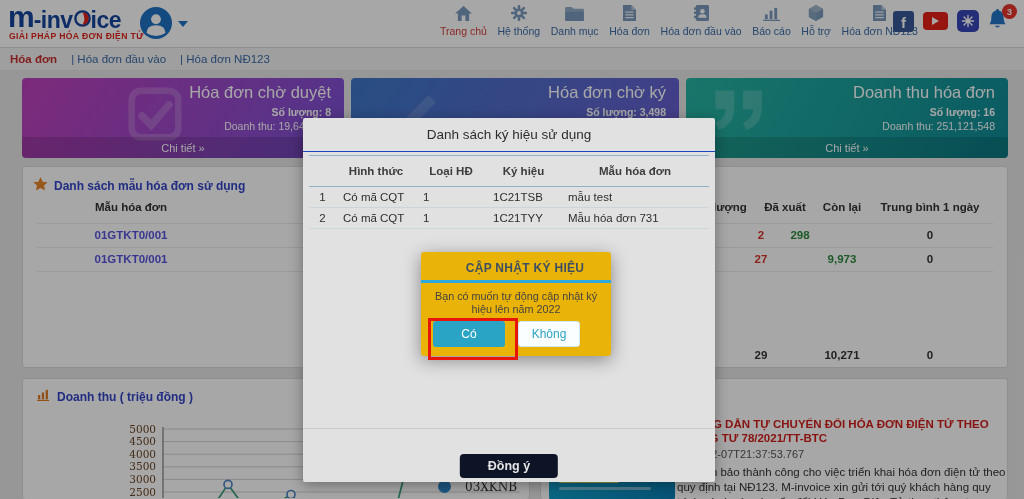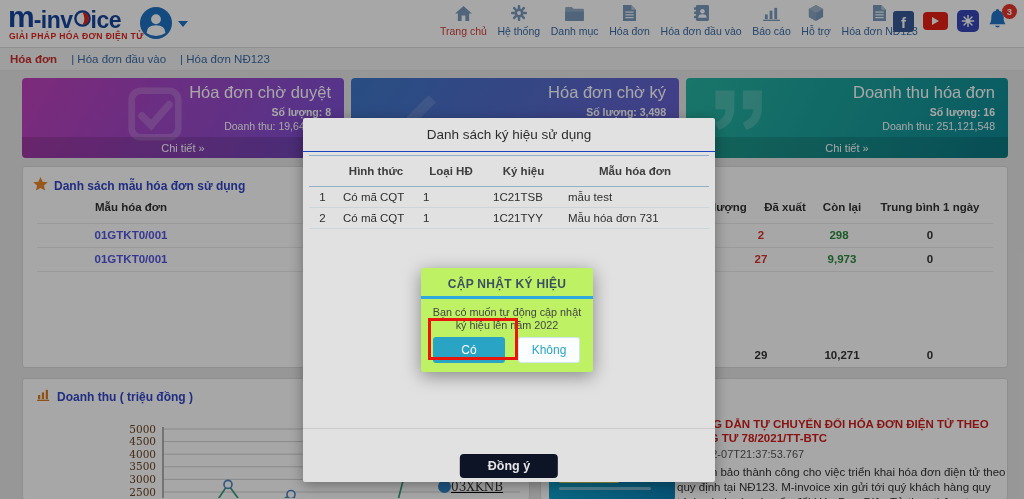--- a/index.html
+++ b/index.html
@@ -45,21 +45,21 @@
   .panel{position:absolute;background:#fff;border:1px solid #dcdcdc;border-radius:3px;box-sizing:border-box;}
   .ptitle{position:absolute;display:flex;align-items:center;gap:6px;font-size:12px;font-weight:bold;color:#3346c9;}
   .colhead{position:absolute;font-size:11.5px;font-weight:bold;color:#333;text-align:center;}
   .cell{position:absolute;font-size:11.5px;text-align:center;font-weight:bold;}
   .lnkc{color:#5555e0;cursor:pointer;}
   .redv{color:#d9342b;font-weight:bold;}
   .greenv{color:#2e8b3d;font-weight:bold;}
   .boldv{color:#333;font-weight:bold;}
   .sep{position:absolute;border-top:1px solid #ececec;left:14px;right:14px;}
   
-  .legend{position:absolute;left:415px;top:101px;display:flex;gap:0;text-decoration:underline;}
+  .legend{position:absolute;left:415px;top:101px;display:flex;gap:14px;}
   .legend .dot{width:13px;height:13px;border-radius:50%;background:#2f86c9;}
   .legend .lt{font-family:"DejaVu Serif",serif;font-size:12px;color:#333;}
   
   .news-h{position:absolute;left:136px;top:38px;width:332px;font-size:11.5px;font-weight:bold;color:#d21f1a;line-height:14px;}
   .news-ts{position:absolute;left:136px;top:69px;font-size:11px;color:#555;}
   .news-b{position:absolute;left:136px;top:86px;width:331px;font-size:11.5px;color:#333;line-height:15px;}
   .banner{position:absolute;left:8px;top:77px;width:126px;height:44px;border-radius:3px;
       background:linear-gradient(135deg,#13a9cf,#0b7fb5);overflow:hidden;}
   .banner .bl{position:absolute;height:3px;background:rgba(255,255,255,.75);border-radius:2px;}
   .banner .by{position:absolute;height:3px;background:rgba(255,230,80,.9);border-radius:2px;}
@@ -72,22 +72,22 @@
       border-bottom:1px solid #1d4ed8;}
   .m-table{position:absolute;left:6px;top:37px;width:400px;border-collapse:collapse;}
   .m-table th{font-size:11.5px;font-weight:bold;color:#444;padding:9px 2px;border-top:1px solid #9fc6de;border-bottom:1px solid #9fc6de;}
   .m-table td{font-size:11.5px;color:#333;padding:4px 2px 4px 7px;border-bottom:1px solid #e3eef3;}
   .m-table td.ci{text-align:center;padding-left:2px;}
   .m-sep{position:absolute;left:0;right:0;top:310px;border-top:1px solid #e3e3e3;}
   .m-note{position:absolute;left:17px;top:318px;right:8px;font-size:12px;color:#333;}
   .m-agree{position:absolute;top:336px;left:50%;transform:translateX(-50%);background:#0f172a;color:#fff;
       font-size:12.5px;font-weight:bold;padding:5px 28px;border-radius:4px;border:none;cursor:pointer;}
   
-  .confirm{position:absolute;left:421px;top:268px;width:172px;height:104px;background:#bef264;border-radius:3px;
-      box-shadow:0 4px 18px rgba(0,0,0,.4);z-index:40;}
+  .confirm{position:absolute;left:421px;top:252px;width:172px;height:104px;background:#eab308;border-radius:3px;
+      box-shadow:0 4px 18px rgba(0,0,0,.4);z-index:40;padding-left:18px;}
   .c-title{padding-top:9px;text-align:center;font-size:12px;font-weight:bold;color:#3d4f63;letter-spacing:.3px;}
   .c-line{position:absolute;left:0;right:0;top:28px;height:3px;background:#2da9e0;}
   .c-msg{position:absolute;left:6px;right:6px;top:38px;font-size:10.8px;color:#444;text-align:center;line-height:13px;}
   .c-yes{position:absolute;left:12px;top:69px;width:72px;height:26px;background:#2aa4c4;color:#fff;border:none;
       border-radius:3px;font-size:12px;cursor:pointer;}
   .c-no{position:absolute;left:97px;top:69px;width:62px;height:26px;background:#fbfeff;color:#2aa4c4;
       border:1px solid #cfe8f2;border-radius:3px;font-size:12px;cursor:pointer;box-sizing:border-box;}
   .anno{position:absolute;left:428px;top:318px;width:84px;height:36px;border:3px solid #e8150b;z-index:60;}
 </style>
 </head>
@@ -316,21 +316,21 @@
 
     <span class="colhead" style="left:16px;top:34px;width:184px;">Mẫu hóa đơn</span>
     <span class="colhead" style="left:671px;top:34px;width:54px;">Số lượng</span>
     <span class="colhead" style="left:717px;top:34px;width:90px;">Đã xuất</span>
     <span class="colhead" style="left:774px;top:34px;width:90px;">Còn lại</span>
     <span class="colhead" style="left:842px;top:34px;width:130px;">Trung bình 1 ngày</span>
 
     <div class="sep" style="top:56px;"></div>
     <span class="cell lnkc" style="left:16px;top:62px;width:184px;">01GTKT0/001</span>
     <span class="cell redv" style="left:693px;top:62px;width:90px;">2</span>
-    <span class="cell greenv" style="left:771px;top:62px;width:90px;">298</span>
+    <span class="cell greenv" style="left:732px;top:62px;width:90px;">298</span>
     <span class="cell boldv" style="left:842px;top:62px;width:130px;">0</span>
 
     <div class="sep" style="top:80px;"></div>
     <span class="cell lnkc" style="left:16px;top:86px;width:184px;">01GTKT0/001</span>
     <span class="cell redv" style="left:693px;top:86px;width:90px;">27</span>
     <span class="cell greenv" style="left:774px;top:86px;width:90px;">9,973</span>
     <span class="cell boldv" style="left:842px;top:86px;width:130px;">0</span>
     <div class="sep" style="top:104px;"></div>
 
     <span class="cell boldv" style="left:693px;top:182px;width:90px;">29</span>

